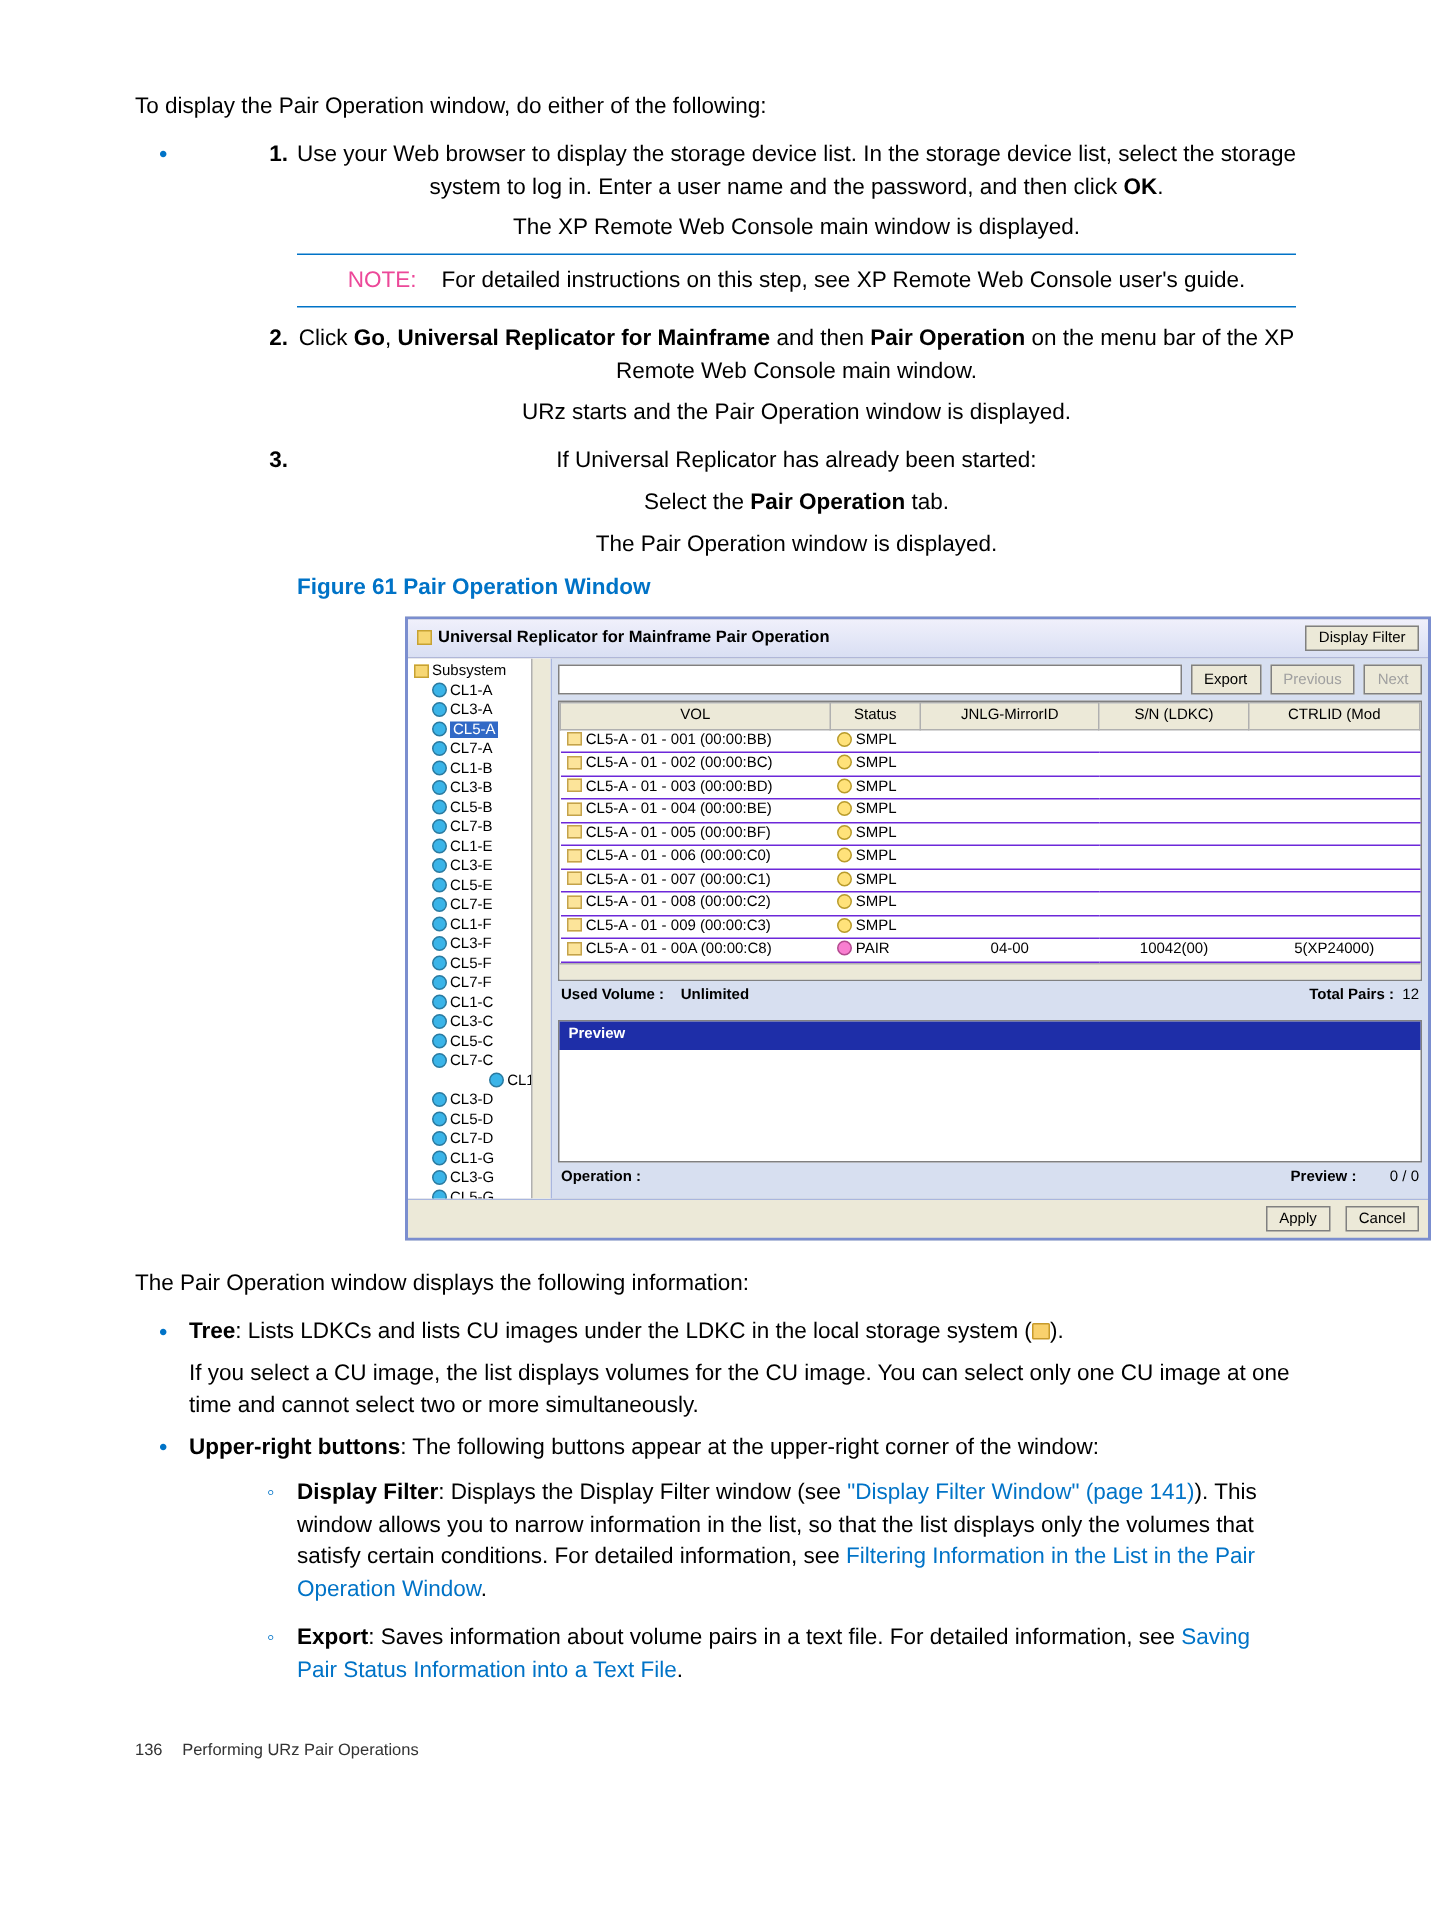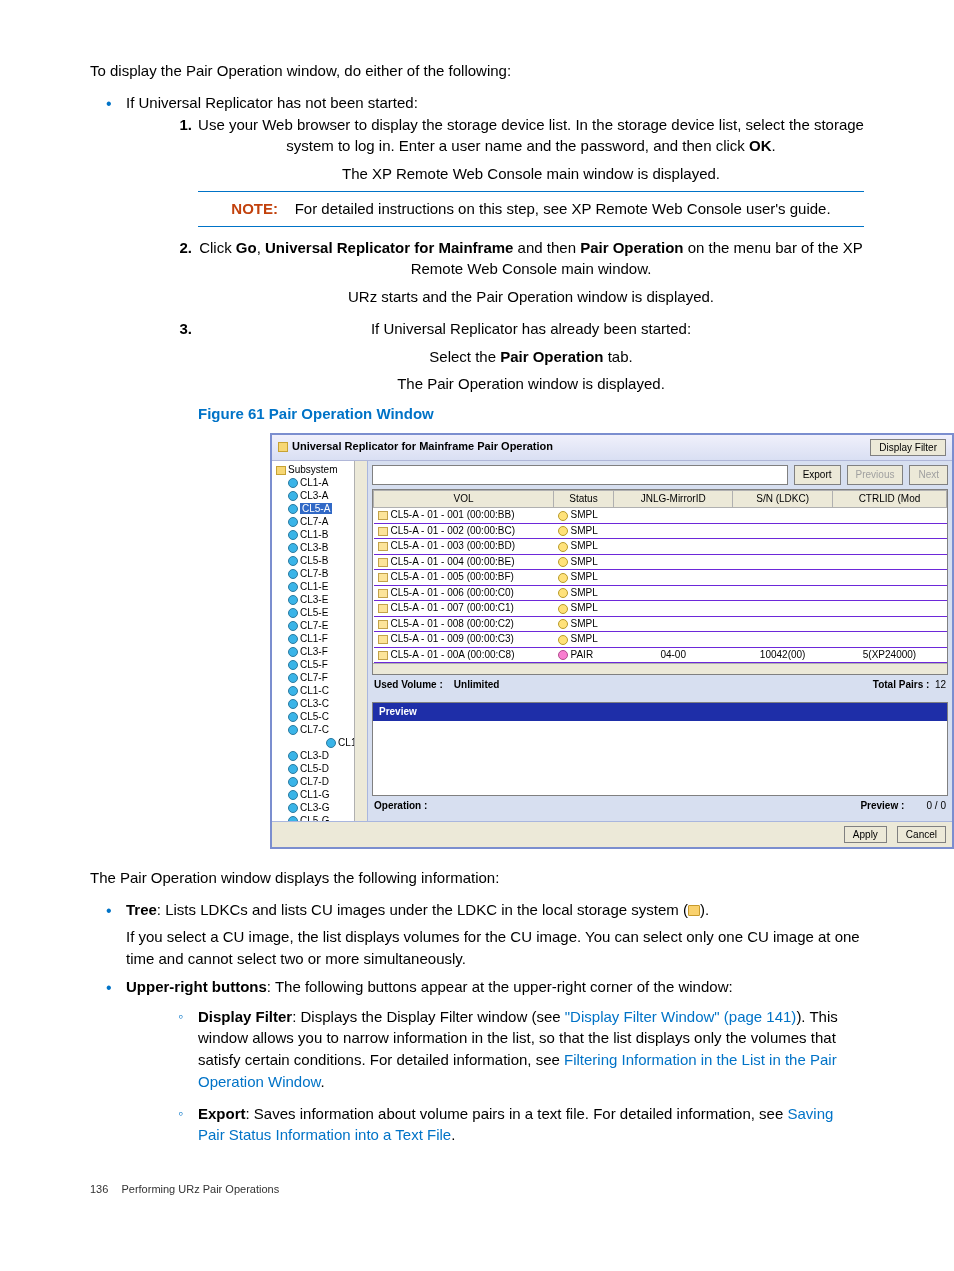--- a/index.html
+++ b/index.html
@@ -27,21 +27,21 @@
   ol.numbered > li::before {
     content: counter(item) ".";
     position: absolute;
     left: -30px;
     font-weight: bold;
     width: 24px;
     text-align: right;
   }
   .note-line { margin: 6px 0 10px 0; }
   .note-rule { border: none; border-top: 1px solid #0073c7; margin: 4px 0; }
-  .note-label { color: #c2410c; font-weight: bold; }
+  .note-label { color: #ec4899; font-weight: normal; }
   .b { font-weight: bold; }
   .link { color: #0073c7; }
   .fig-caption { color: #0073c7; font-weight: bold; margin: 8px 0 8px 0; }
   .step-body p { margin-bottom: 6px; text-align: center; }
 
   
   .winbox {
     border: 2px solid #7b8ecf;
     width: 684px;
     margin-left: 72px;
@@ -110,21 +110,20 @@
   .footer .pnum{display:inline-block;margin-right:10px;}
   .cu-icon{display:inline-block;width:12px;height:11px;background:#f9d16d;border:1px solid #c79a2b;vertical-align:middle;border-radius:1px;}
 </style>
 </head>
 <body>
 
 <p class="intro">To display the Pair Operation window, do either of the following:</p>
 
 <ul class="bulleted">
   <li>
-    <span>If Universal Replicator has not been started:</span>
 
     <ol class="numbered">
       <li>
         <div class="step-body">
           <p>
             <span>Use your Web browser to display the storage device list. In the storage device list, select the storage system to log in. Enter a user name and the password, and then click </span><span class="b">OK</span><span>.</span>
           </p>
           <p>The XP Remote Web Console main window is displayed.</p>
           <hr class="note-rule">
           <p class="note-line">

